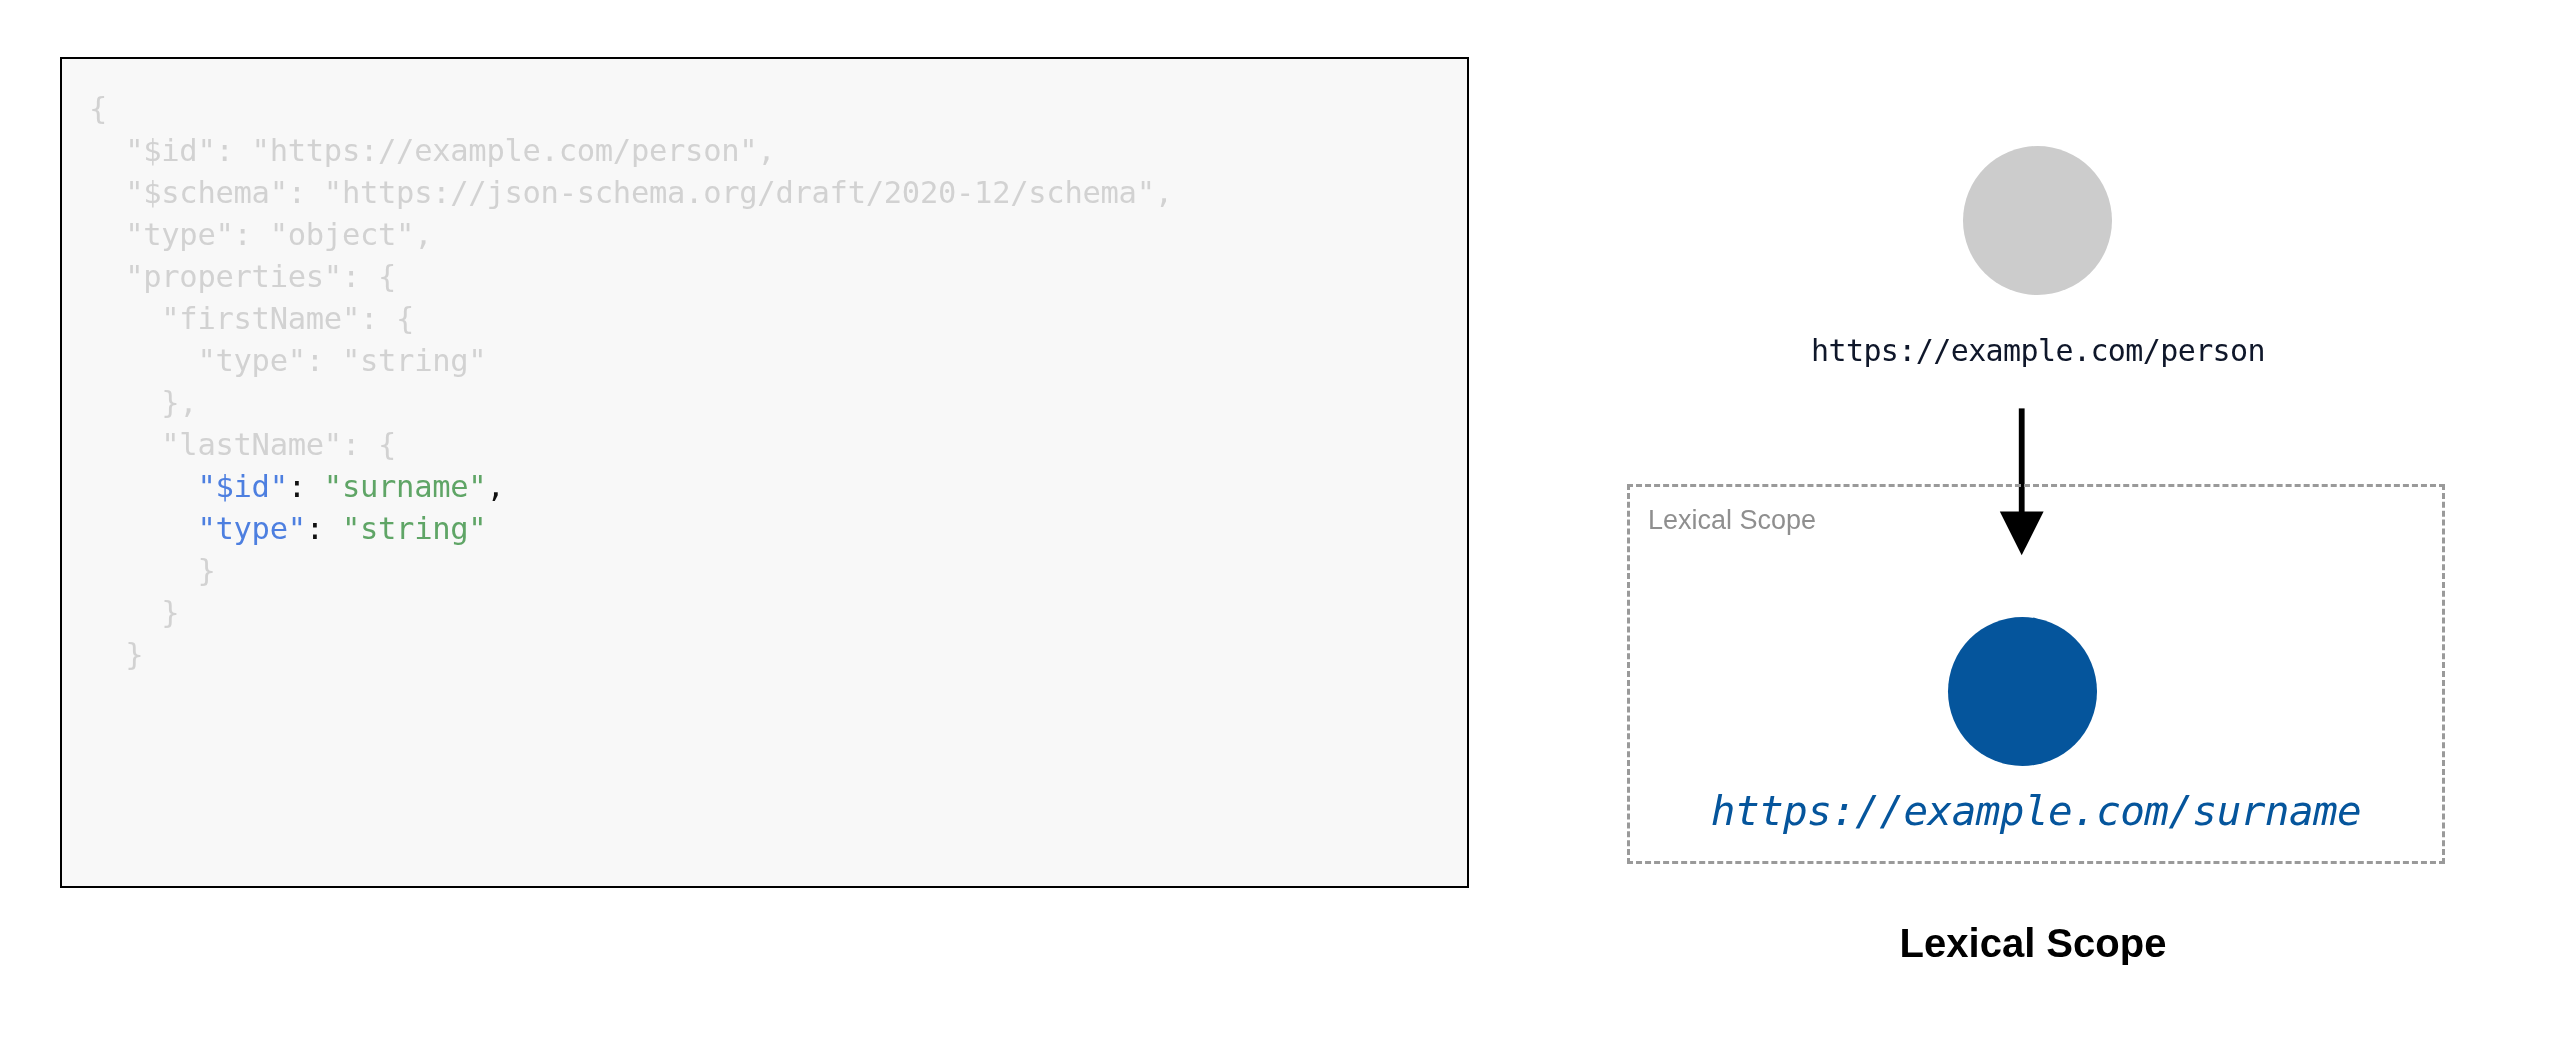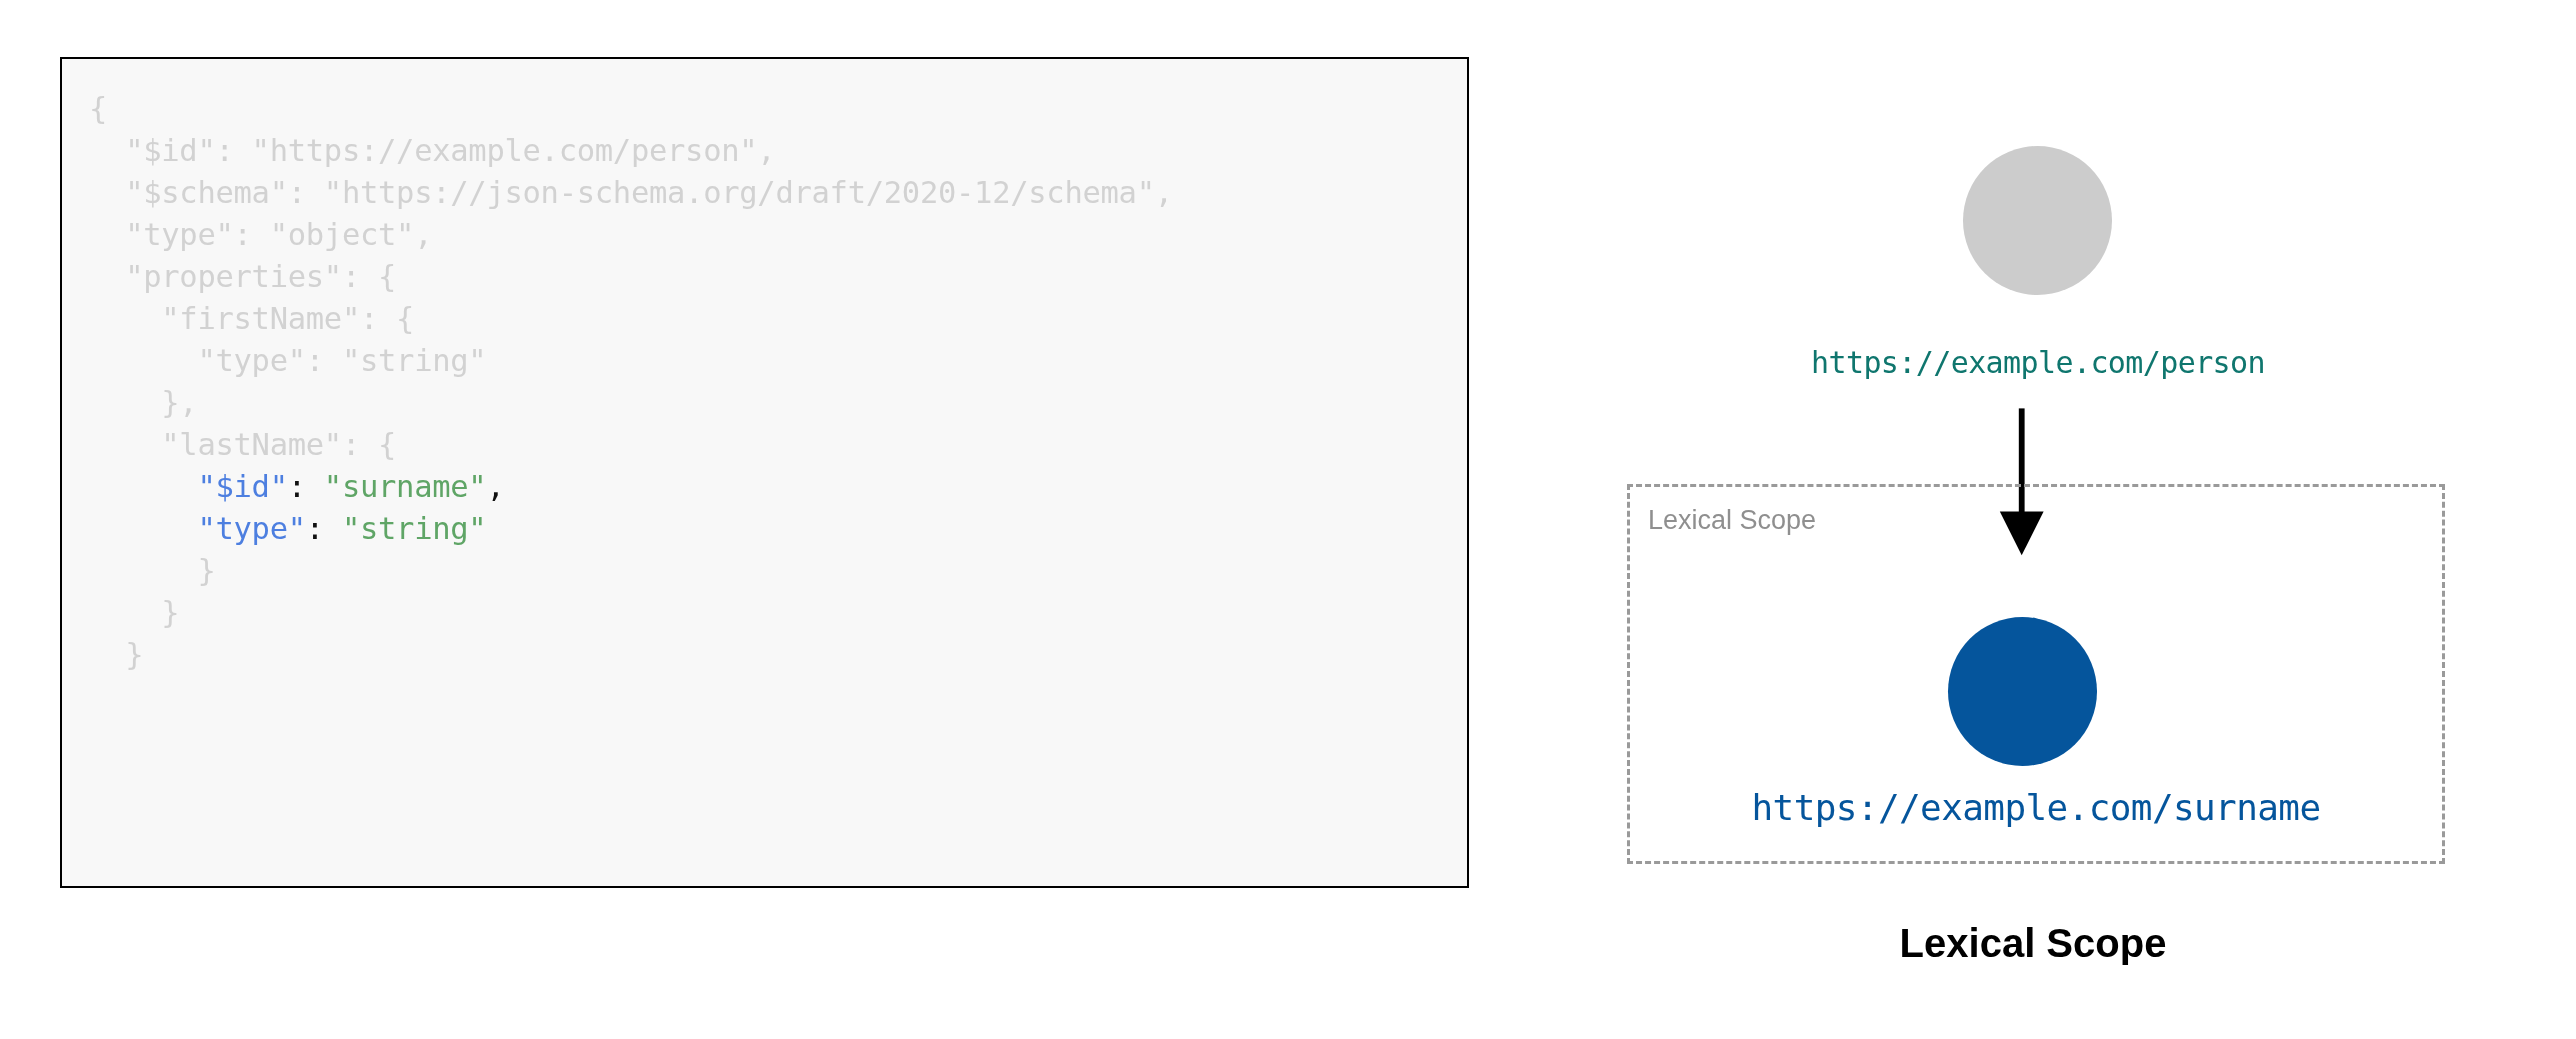--- a/index.html
+++ b/index.html
@@ -91,26 +91,26 @@
     left: 417px;       
     top: 89px;        
     width: 149px;
     height: 149px;
     border-radius: 50%;
     background: #cccccc;
   }
   #outer-node-label {
     position: absolute;
     left: 232px;
-    top: 288px;
+    top: 276px;
     width: 520px;
     text-align: center;
     font-family: "DejaVu Sans Mono", "Liberation Mono", monospace;
     font-size: 30px;
-    color: #0f766e;
+    color: #0f172a;
     white-space: nowrap;
     letter-spacing: -0.6px;
   }
 
   
   #scope-arrow {
     position: absolute;
     left: 448px;      
     top: 351px;       
     width: 58px;
@@ -147,24 +147,25 @@
     border-radius: 50%;
     background: #05559c;
   }
   #inner-node-label {
     position: absolute;
     left: 0px;
     top: 300px;
     width: 812px;
     text-align: center;
     font-family: "DejaVu Sans Mono", "Liberation Mono", monospace;
-    font-size: 36px;
+    font-size: 41px;
     color: #05559c;
     white-space: nowrap;
     letter-spacing: -0.6px;
+    font-style: italic;
   }
 
   
   #right-caption {
     position: absolute;
     left: 1546px;
     top: 921px;
     width: 974px;
     text-align: center;
     white-space: nowrap;

